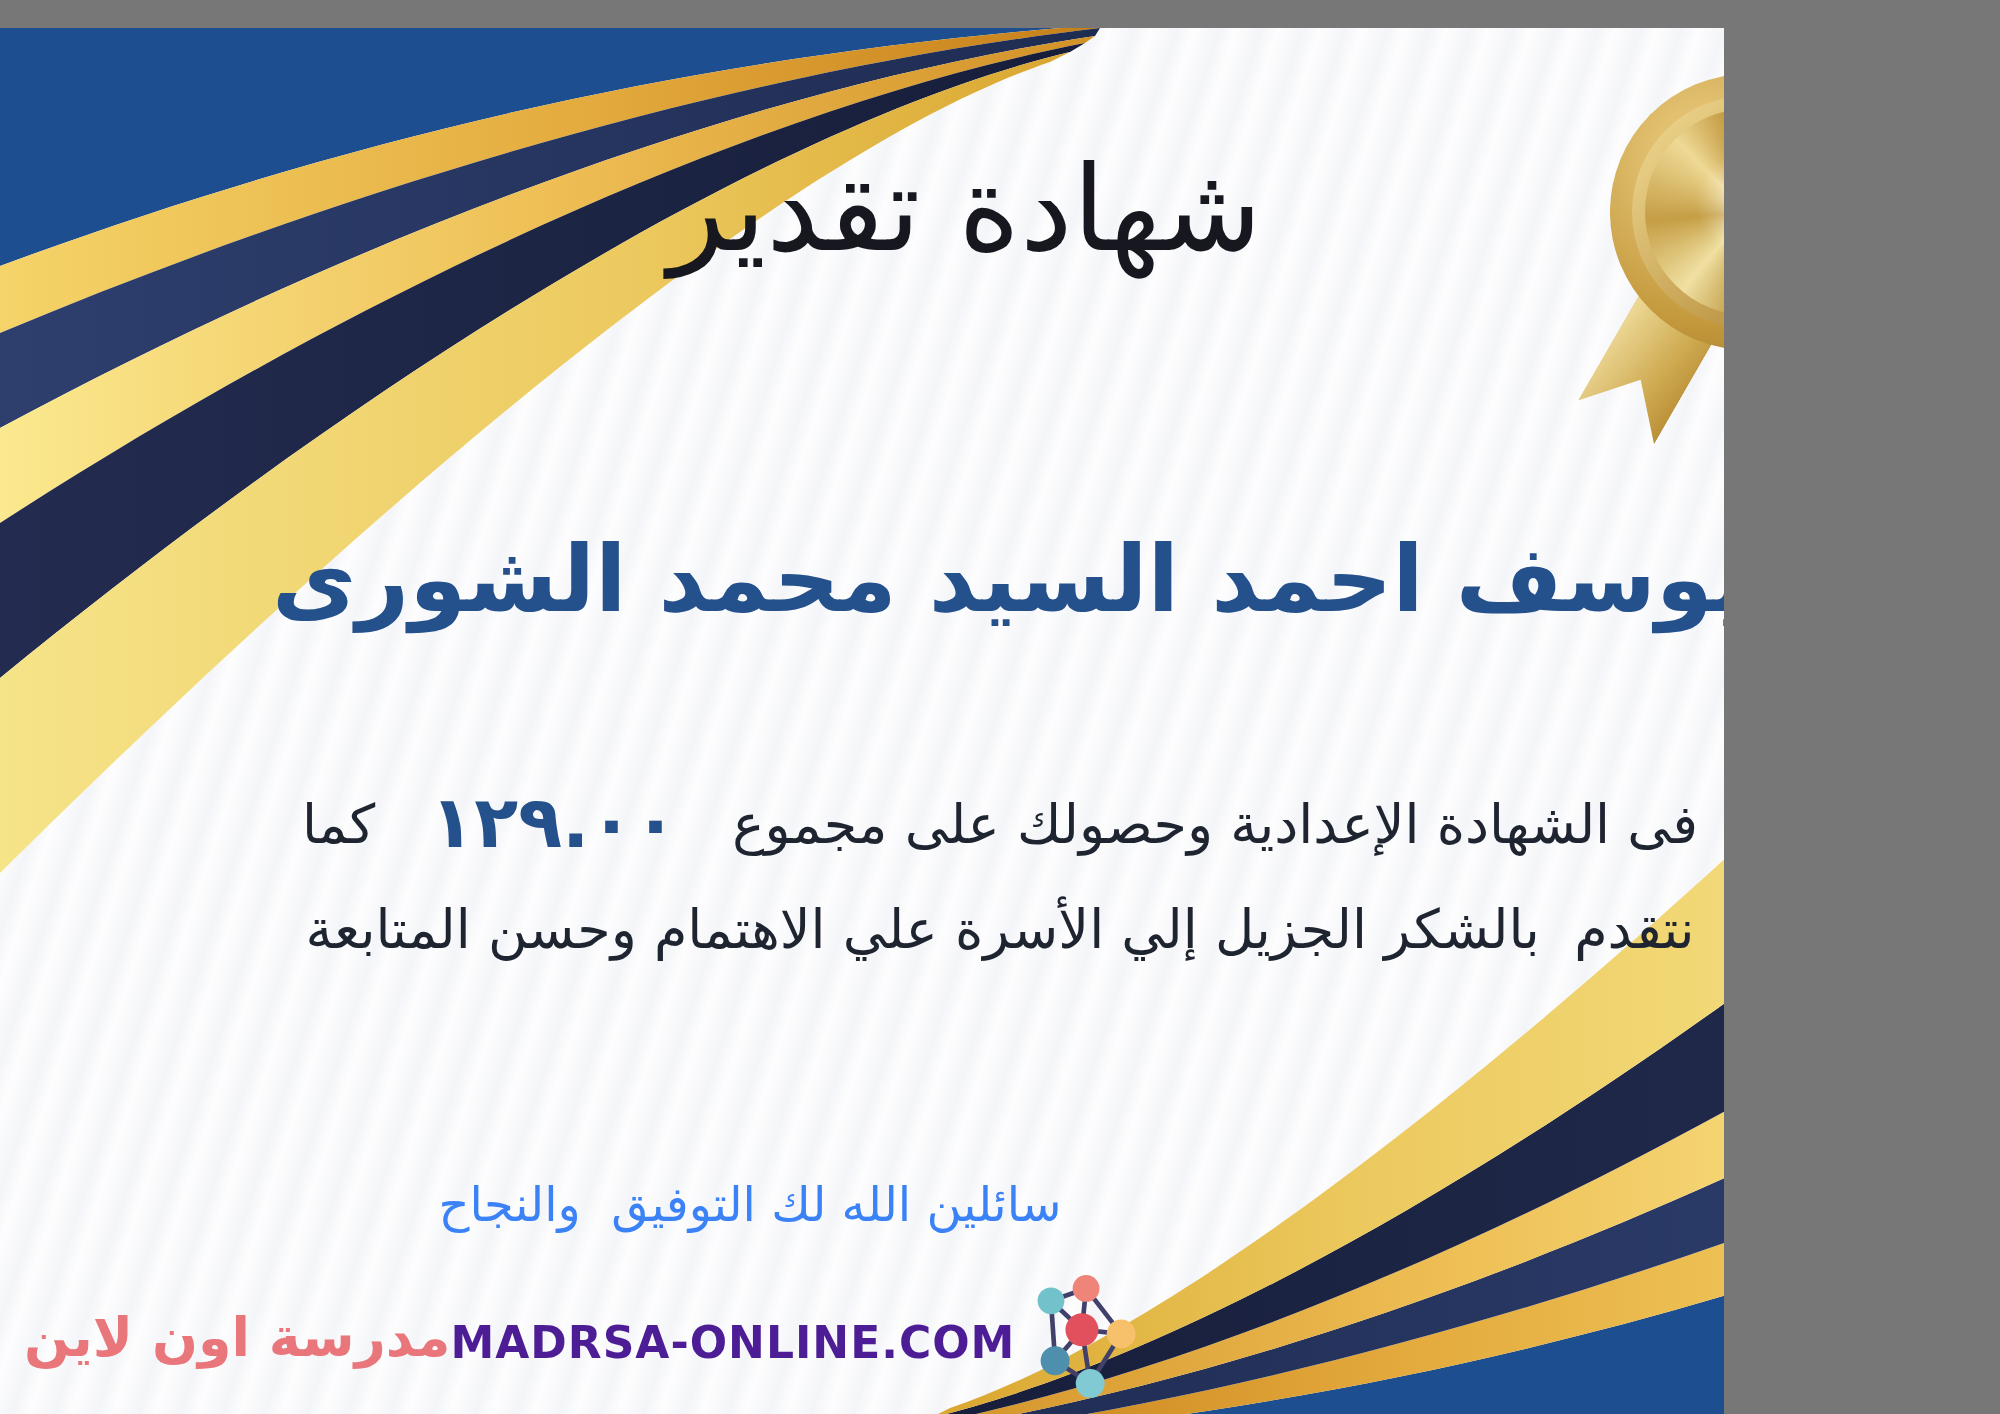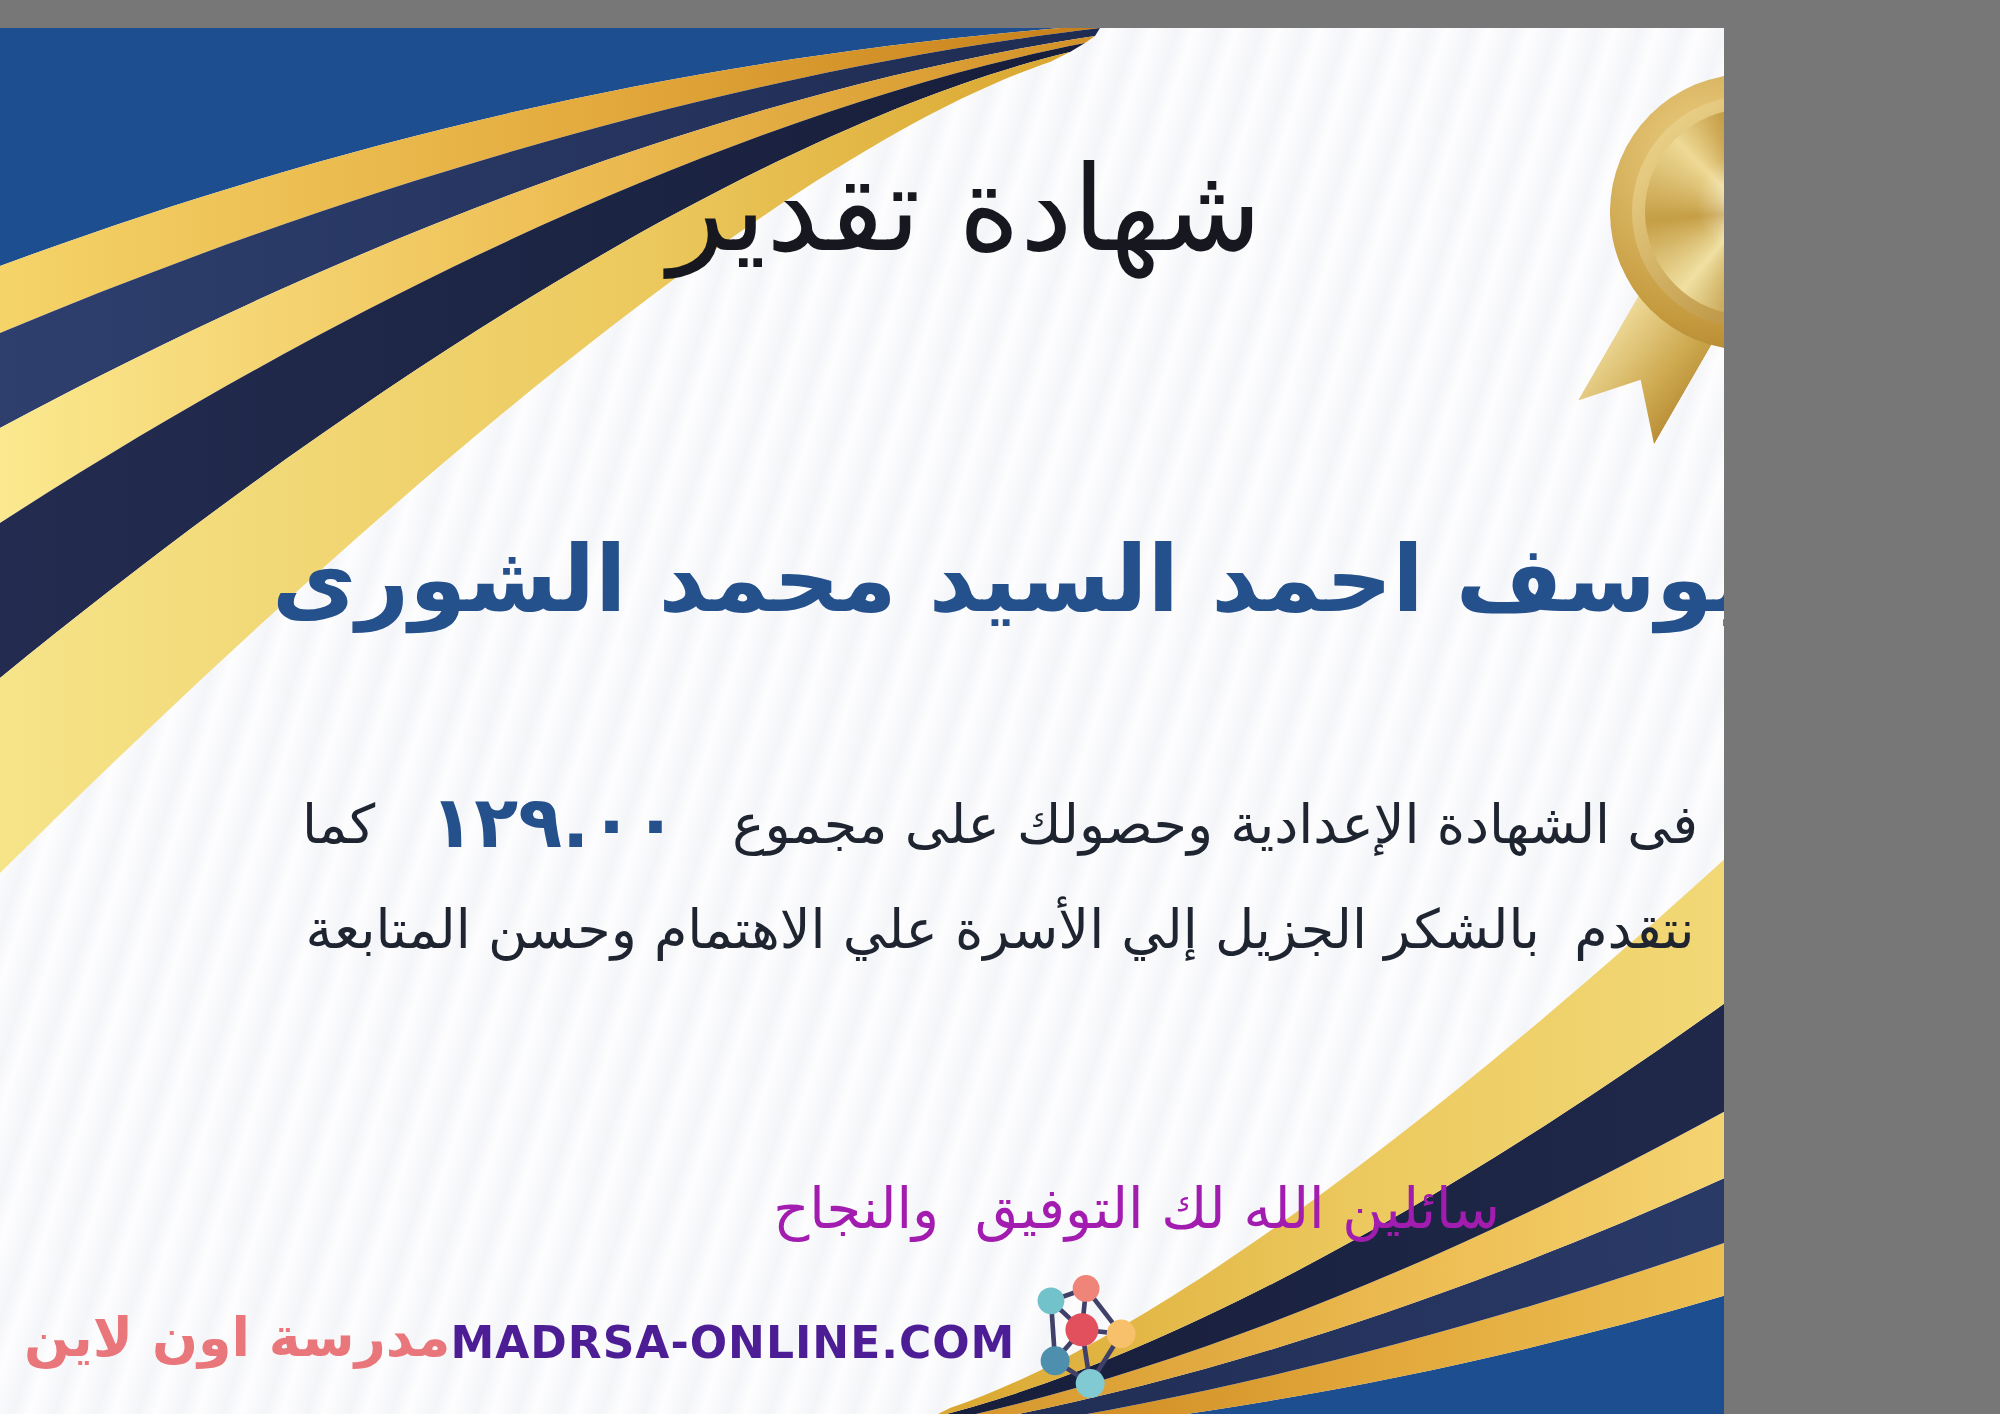--- a/index.html
+++ b/index.html
@@ -44,21 +44,21 @@
   
   .title{position:absolute; z-index:3; top:112px; left:0; width:1930px; margin:0;
     text-align:center; white-space:pre; font-size:118px; font-weight:normal; color:#17181f;}
   .name{position:absolute; z-index:3; top:498px; left:20px; width:1980px;
     text-align:center; white-space:pre; font-size:92px; font-weight:bold; color:#24508c;}
   .body-block{position:absolute; z-index:3; top:742px; left:40px; width:1920px;
     text-align:center; color:#1e2430;}
   .bline{white-space:pre; font-size:54px; line-height:105px;}
   .score{font-size:72px; font-weight:bold; color:#24508c; margin:0 55px; vertical-align:-4px;}
   .closing{position:absolute; z-index:3; top:1148px; left:0; width:1500px;
-    text-align:right; white-space:pre; font-size:56px; color:#a21caf;}
+    text-align:center; white-space:pre; font-size:48px; color:#3b82f6;}
 
   
   .logo{position:absolute; z-index:3; left:24px; top:1246px; display:flex; align-items:center; gap:16px;}
   .logo-text{display:flex; flex-direction:row; align-items:flex-end;}
   .logo-ar{font-size:54px; font-weight:bold; color:#e9767a; white-space:pre; line-height:66px;}
   .logo-en{font-size:44px; font-weight:bold; color:#4c1d95; letter-spacing:1px; white-space:pre; line-height:56px;}
   .logo-icon{width:106px; height:128px;}
 </style>
 </head>
 <body>

